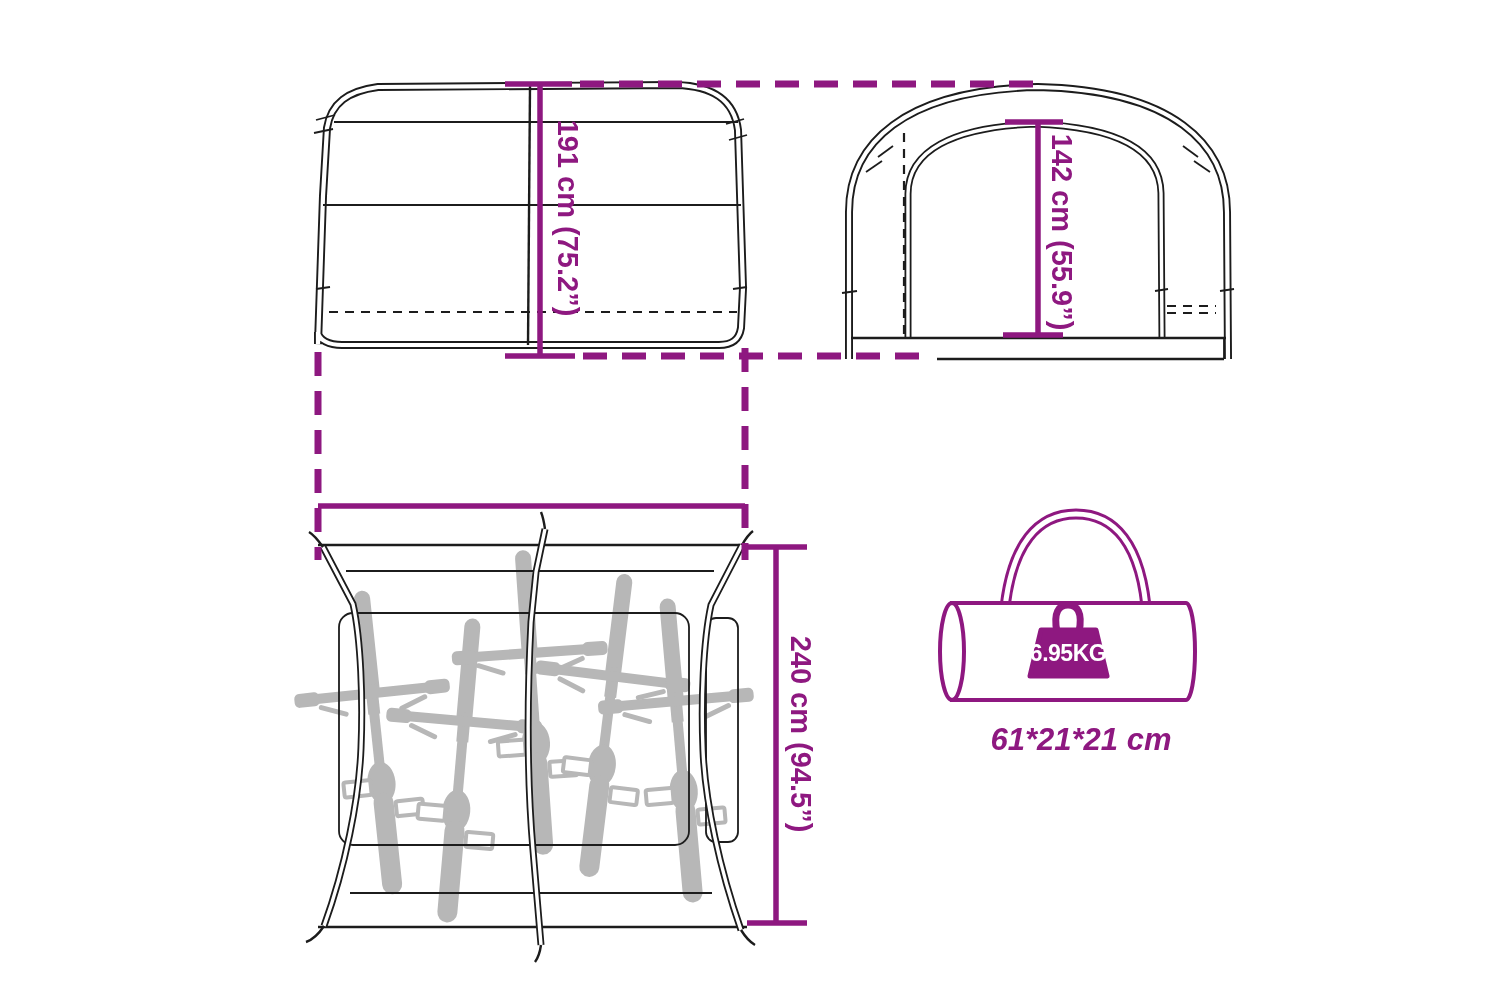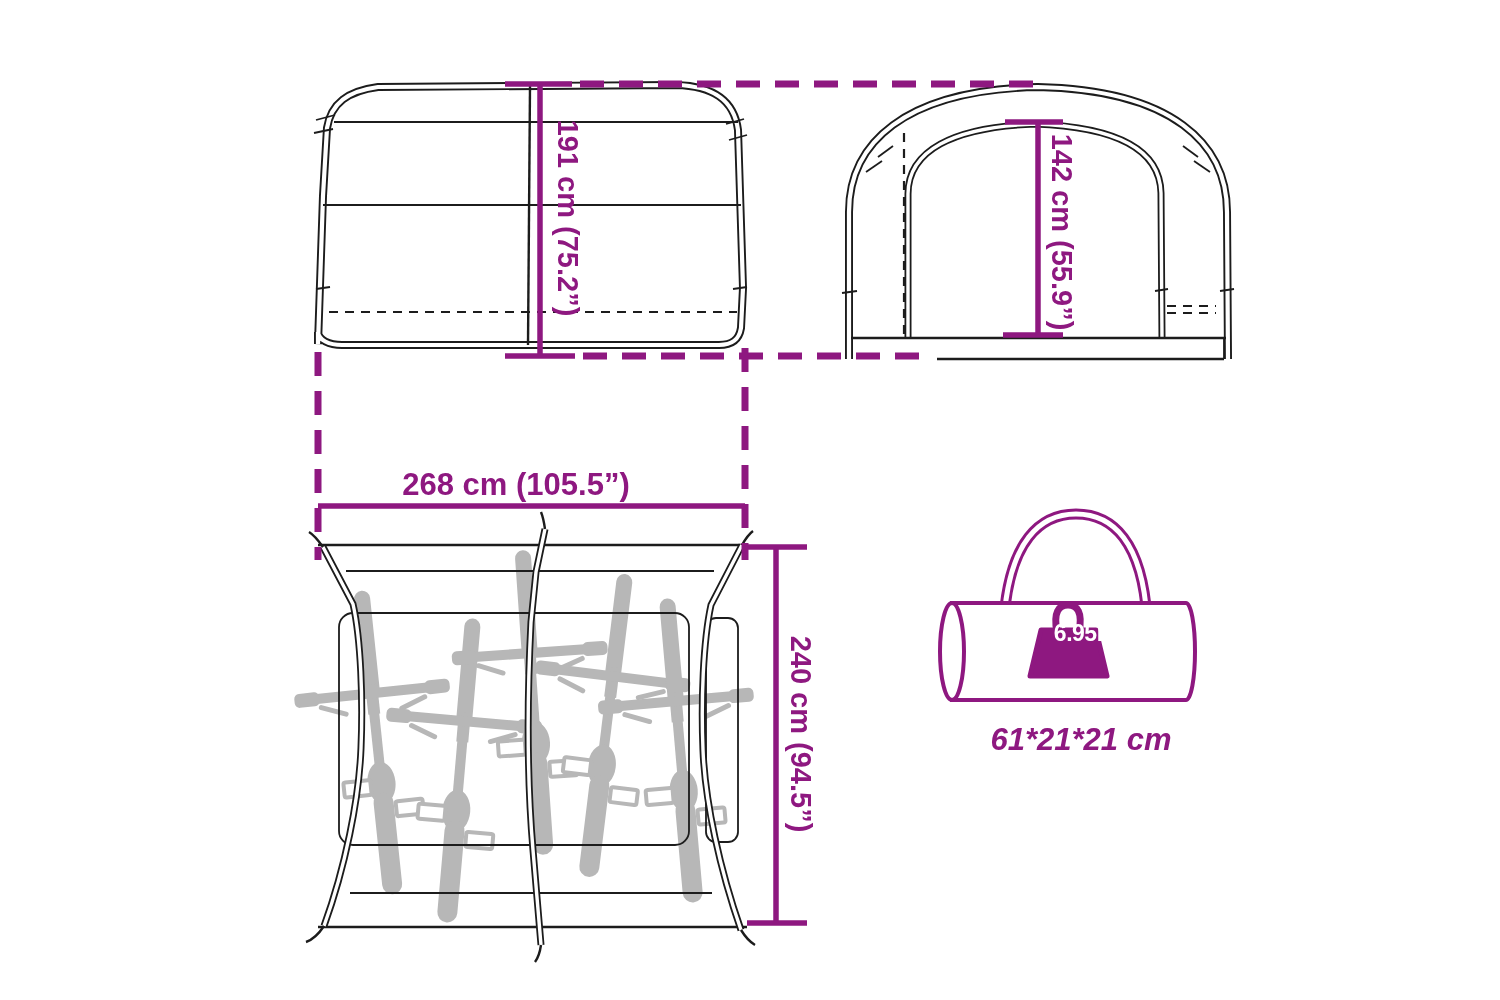--- a/index.html
+++ b/index.html
@@ -173,20 +173,19 @@
 
       <path class="pbag" d="M 1057 632 C 1053 612 1059 605 1068 605 C 1077 605 1083 612 1079 632" style="stroke-width:7"></path>
       <path d="M 1041 630 L 1096 630 L 1107 676 L 1030 676 Z" fill="var(--accent)" stroke="var(--accent)" stroke-width="5" stroke-linejoin="round"></path>
     </g>
   </svg>
 
   <div class="lbl rot s29" style="left:567px;top:218px;">191 cm (75.2”)</div>
 
   <div class="lbl rot s29" style="left:1061px;top:232px;">142 cm (55.9”)</div>
 
-  <div class="lbl s31" style="left:516px;top:484px;">268 cm (105.5”)</div>
 
   <div class="lbl rot s29" style="left:800px;top:734px;">240 cm (94.5”)</div>
 
-  <div class="lbl white" style="left:1068px;top:633px;margin-left:24px;">6.95KG</div>
+  <div class="lbl white" style="left:1068px;top:653px;">6.95KG</div>
 
   <div class="lbl s31" style="left:1081px;top:739px;font-style:italic;">61*21*21 cm</div>
 </div>
 
 </body></html>

